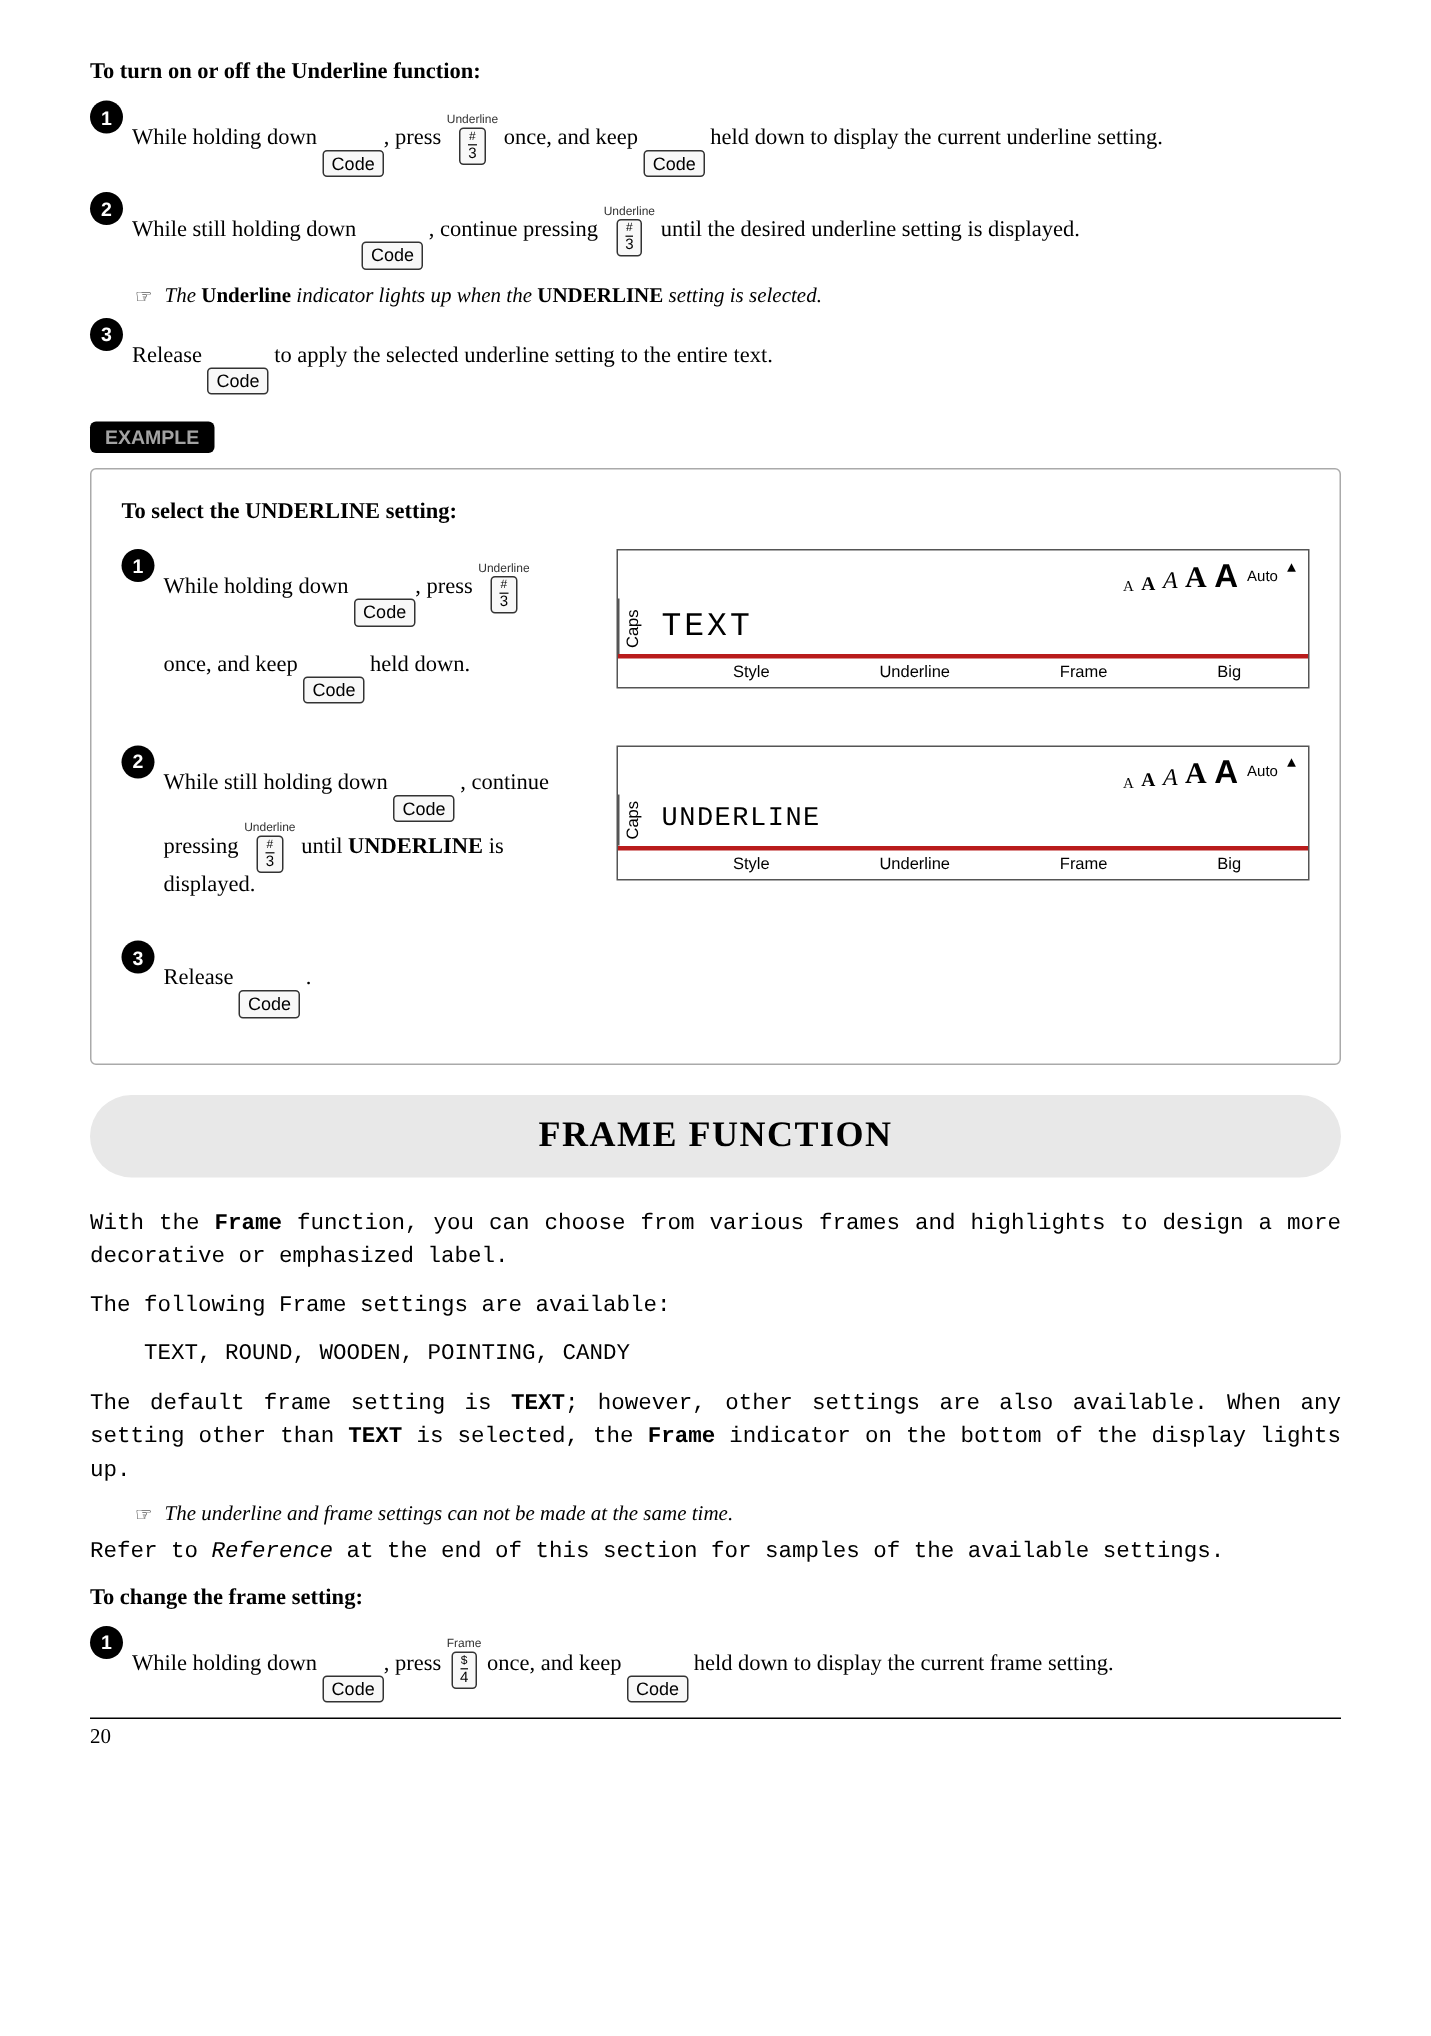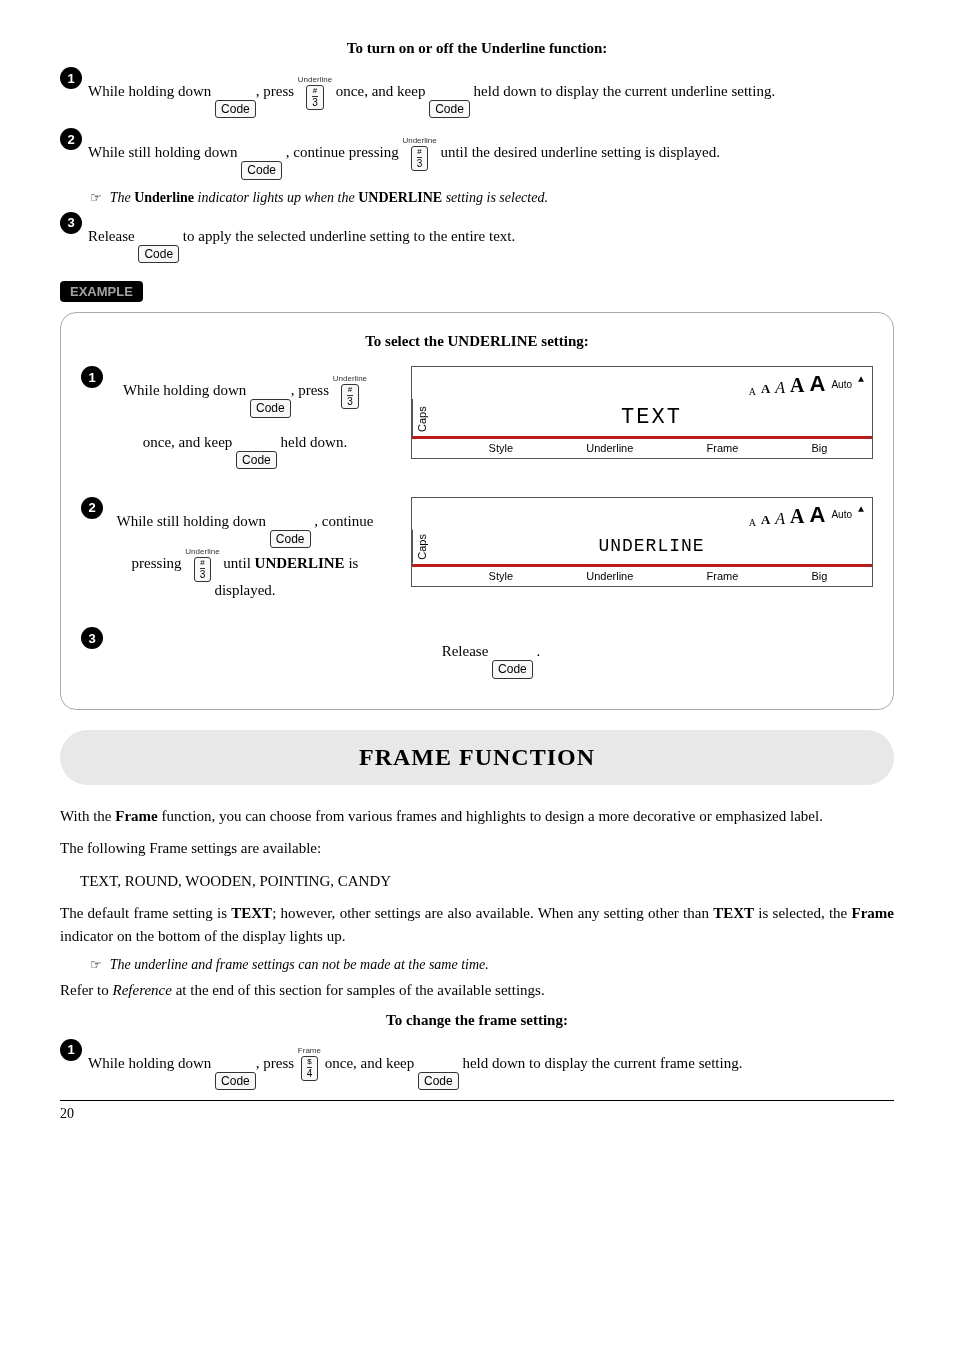--- a/index.html
+++ b/index.html
@@ -112,44 +112,42 @@
     }
     .memo-text strong {
       font-style: normal;
     }
 
     
     .section-heading {
       font-weight: bold;
       font-size: 15px;
       margin-bottom: 10px;
-      text-align: center;
     }
 
     
     .example-badge {
       display: inline-block;
       background: #000;
       color: #a3a3a3;
       font-family: Arial, sans-serif;
       font-size: 13px;
       font-weight: bold;
       padding: 3px 10px;
       border-radius: 4px;
       margin-bottom: 10px;
       margin-top: 8px;
     }
 
     
     .example-box {
       border: 1.5px solid #aaa;
-      border-radius: 16px;
+      border-radius: 4px;
       padding: 20px 20px;
       margin-bottom: 20px;
-      text-align: center;
     }
     .example-box .inner-heading {
       font-weight: bold;
       font-size: 15px;
       margin-bottom: 16px;
     }
 
     
     .example-cols {
       display: flex;
@@ -237,23 +235,24 @@
       font-weight: bold;
       font-family: 'Times New Roman', serif;
       letter-spacing: 1px;
     }
 
     
     .body-para {
       margin-bottom: 10px;
       line-height: 1.5;
       text-align: justify;
+      font-family: Liberation Mono, monospace;
     }
     .body-para.indent {
-      margin-left: 20px;
+      margin-left: 36px;
     }
 
     
     .page-footer {
       margin-top: 8px;
       border-top: 1px solid #000;
       padding-top: 5px;
       font-size: 14px;
     }
     .step-example-section {

